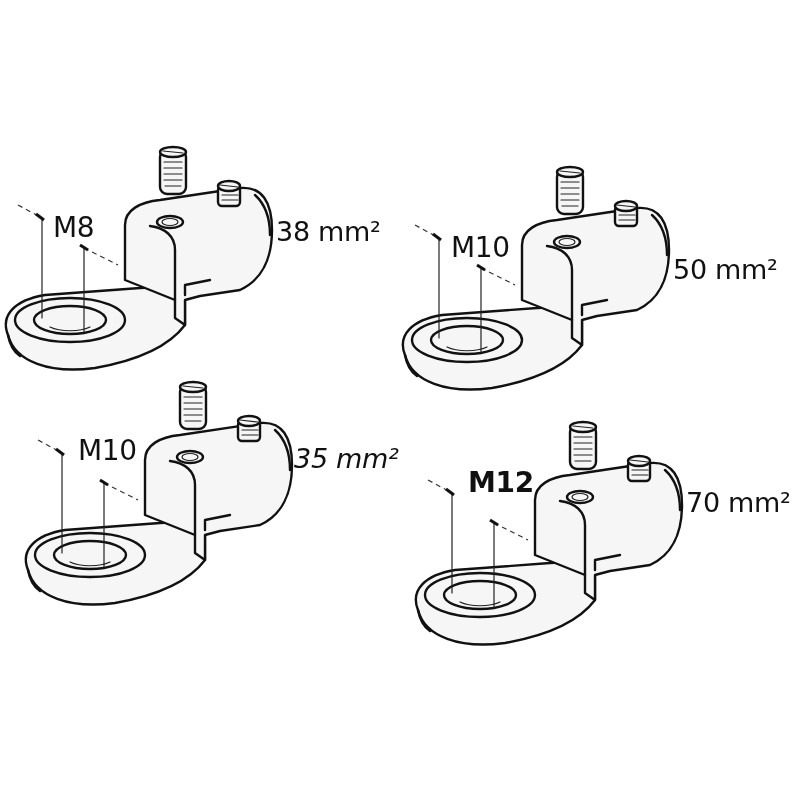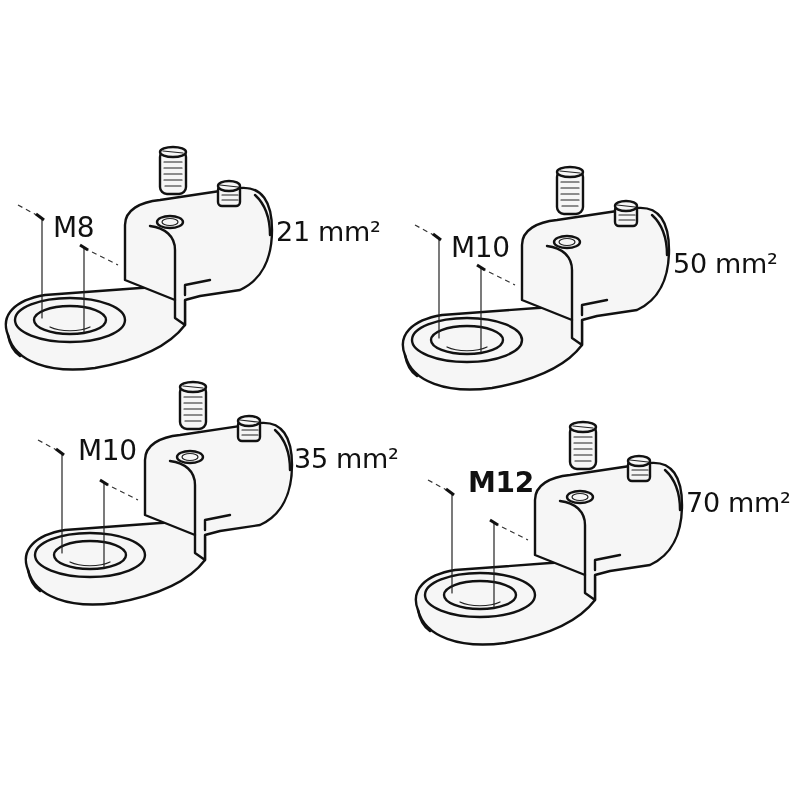--- a/index.html
+++ b/index.html
@@ -57,37 +57,37 @@
       <path d="M80,105 L88,110" stroke="#111" stroke-width="3"></path>
     </g>
   </defs>
 </svg>
 
 <div class="lug" style="left:0px; top:140px;text-decoration:underline;">
   <svg width="400" height="240">
       <use href="#lug-shape"></use>
     </svg>
   <div class="label thread" style="left:53px; top:74px;">M8</div>
-  <div class="label" style="left:276px; top:78px;">21 mm²</div>
+  <div class="label" style="left:276px; top:78px;">38 mm²</div>
 </div>
 
 <div class="lug" style="left:397px; top:160px;">
   <svg width="400" height="240">
       <use href="#lug-shape"></use>
     </svg>
   <div class="label thread" style="left:54px; top:74px;">M10</div>
-  <div class="label" style="left:276px; top:90px;text-align:right;">50 mm²</div>
+  <div class="label" style="left:276px; top:96px;text-align:right;">50 mm²</div>
 </div>
 
 <div class="lug" style="left:20px; top:375px;">
   <svg width="400" height="240">
       <use href="#lug-shape"></use>
     </svg>
   <div class="label thread" style="left:58px; top:62px;">M10</div>
-  <div class="label" style="left:274px; top:70px;">35 mm²</div>
+  <div class="label" style="left:274px; top:70px;font-style:italic;">35 mm²</div>
 </div>
 
 <div class="lug" style="left:410px; top:415px;">
   <svg width="400" height="240">
       <use href="#lug-shape"></use>
     </svg>
   <div class="label thread" style="left:58px; top:54px;font-weight:bold;">M12</div>
   <div class="label" style="left:276px; top:74px;">70 mm²</div>
 </div>
 

